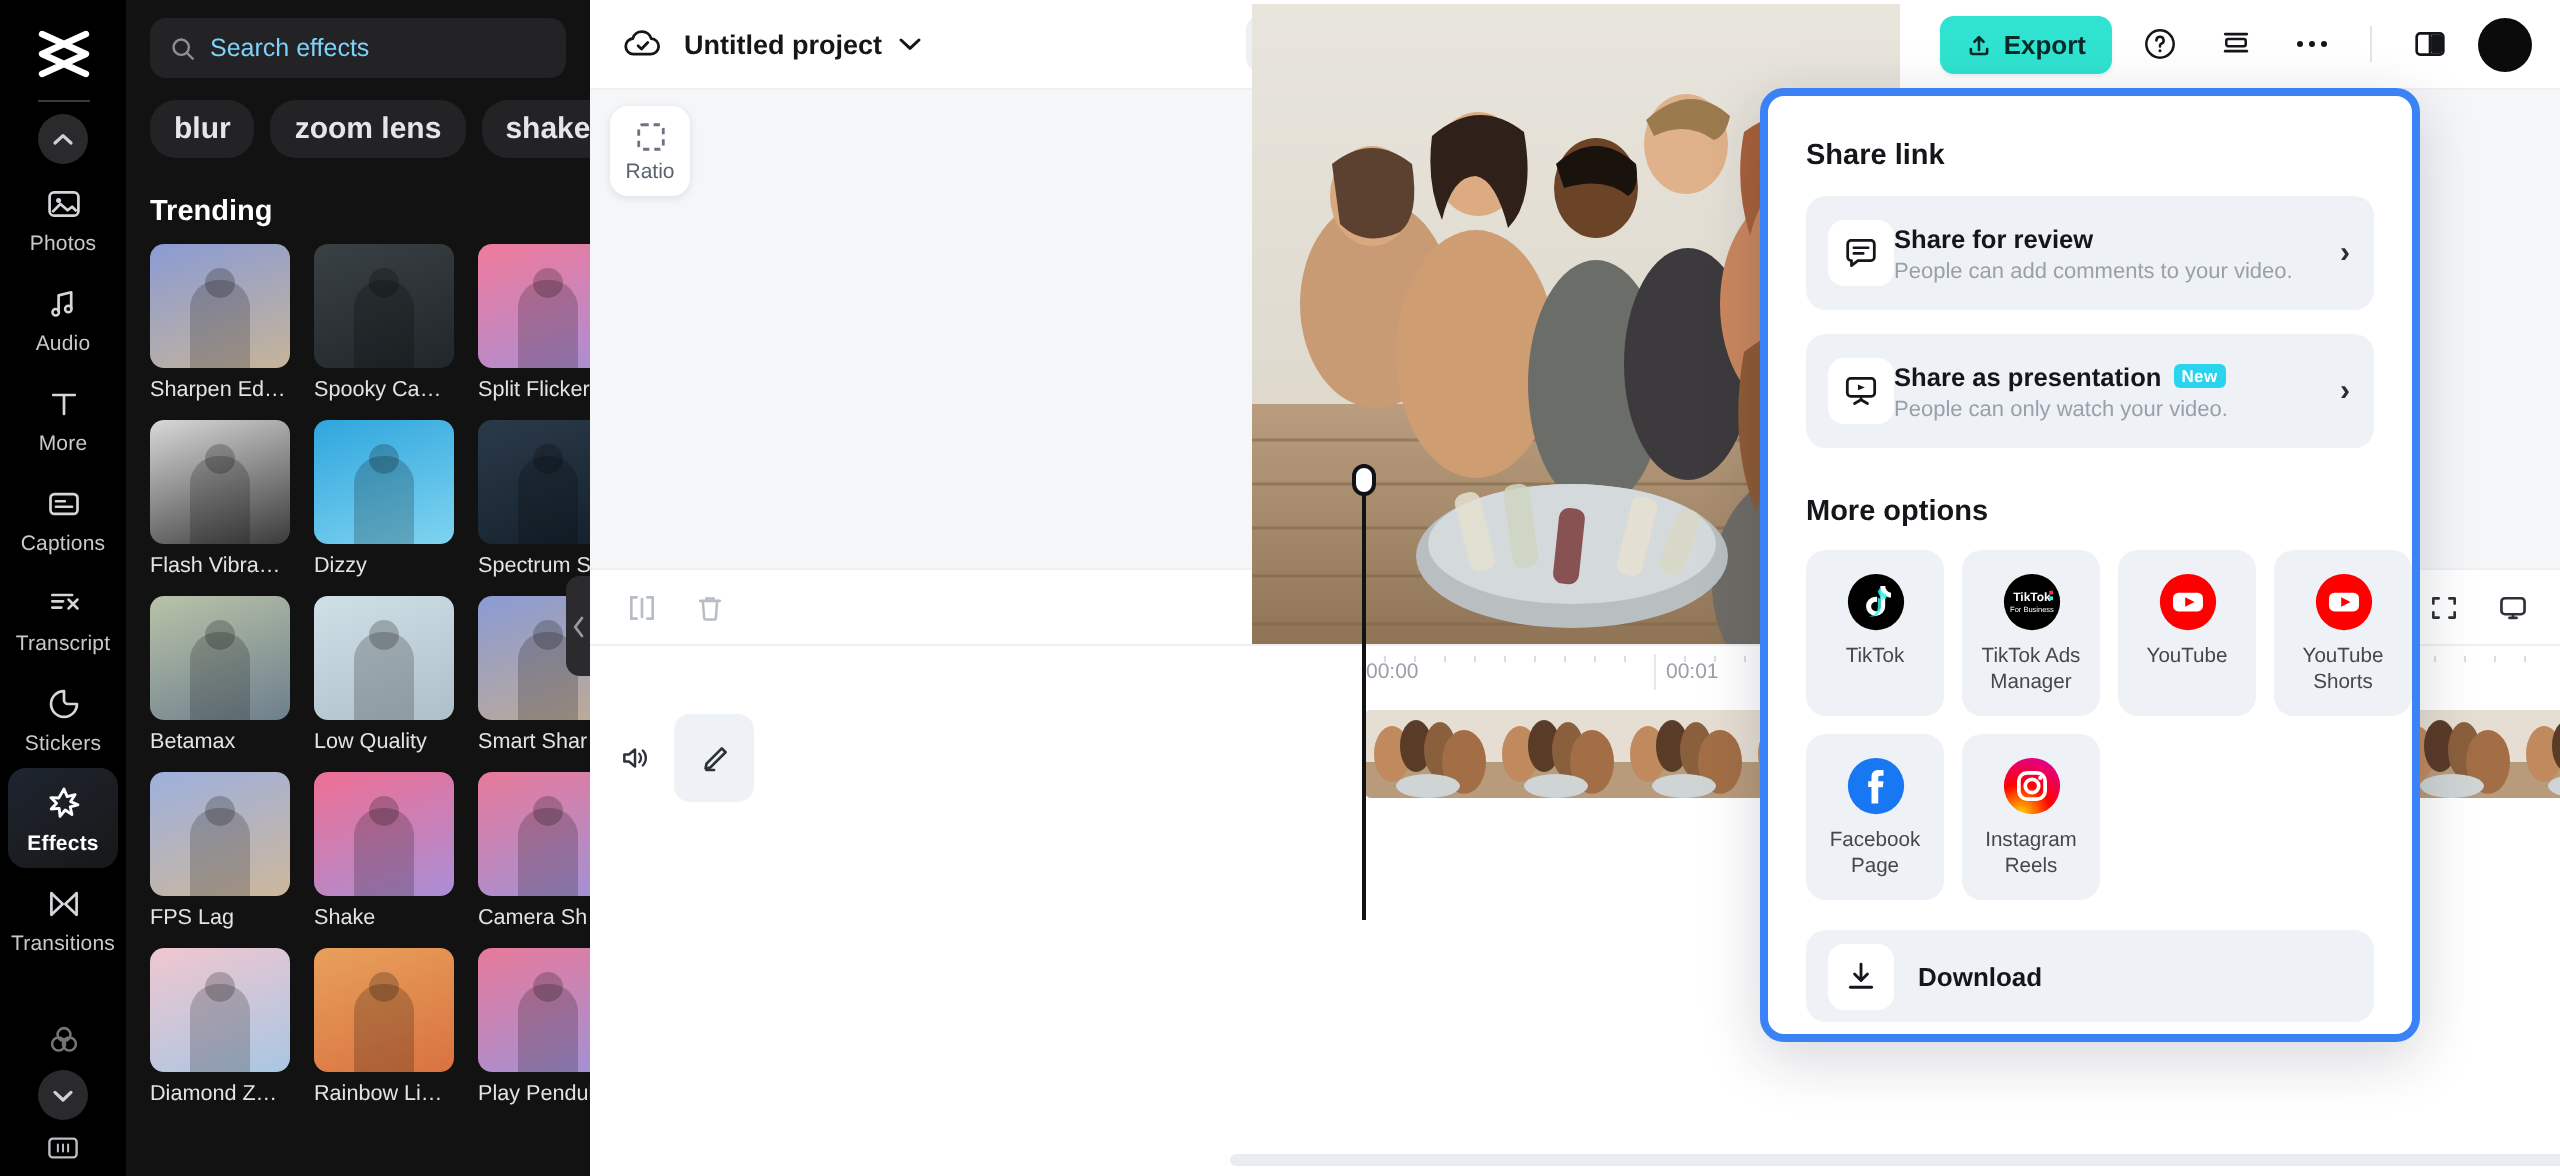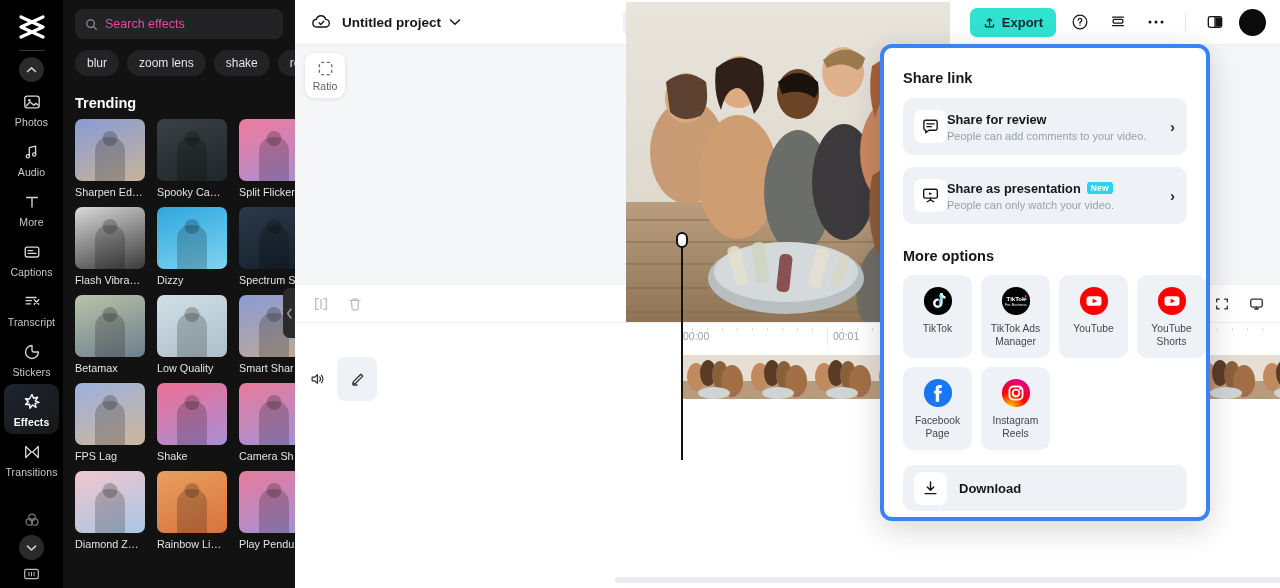--- a/index.html
+++ b/index.html
@@ -36,24 +36,24 @@
   
   .panel {
     width: 232px; flex: 0 0 232px; height: 588px; background: #121212;
     position: relative; overflow: hidden;
   }
   .search-wrap { padding: 9px 12px 0; }
   .search-box {
     height: 30px; background: #232325; border-radius: 8px;
     display: flex; align-items: center; gap: 7px; padding: 0 10px;
   }
-  .search-box .ph { font-size: 12.5px; color: #ec4899; }
+  .search-box .ph { font-size: 12.5px; color: #7dd3fc; }
   .tags { display: flex; gap: 8px; padding: 11px 0 0 12px; }
   .tag {
-    background: #232325; color: #e6e6e8; font-size: 12px; font-weight: 400;
+    background: #232325; color: #e6e6e8; font-size: 15px; font-weight: 700;
     border-radius: 13px; padding: 6px 12px; white-space: nowrap;
   }
   .sect-title { color: #fff; font-size: 14.5px; font-weight: 700; padding: 19px 0 8px 12px; }
   .grid { display: grid; grid-template-columns: repeat(3, 70px); gap: 9px 12px; padding: 0 0 0 12px; }
   .cell { width: 70px; }
   .thumb { width: 70px; height: 62px; border-radius: 7px; overflow: hidden; position: relative; }
   .cell .cap {
     font-size: 10.8px; color: #e3e3e5; margin-top: 5px; white-space: nowrap;
     overflow: hidden; text-overflow: ellipsis; display: block;
   }

